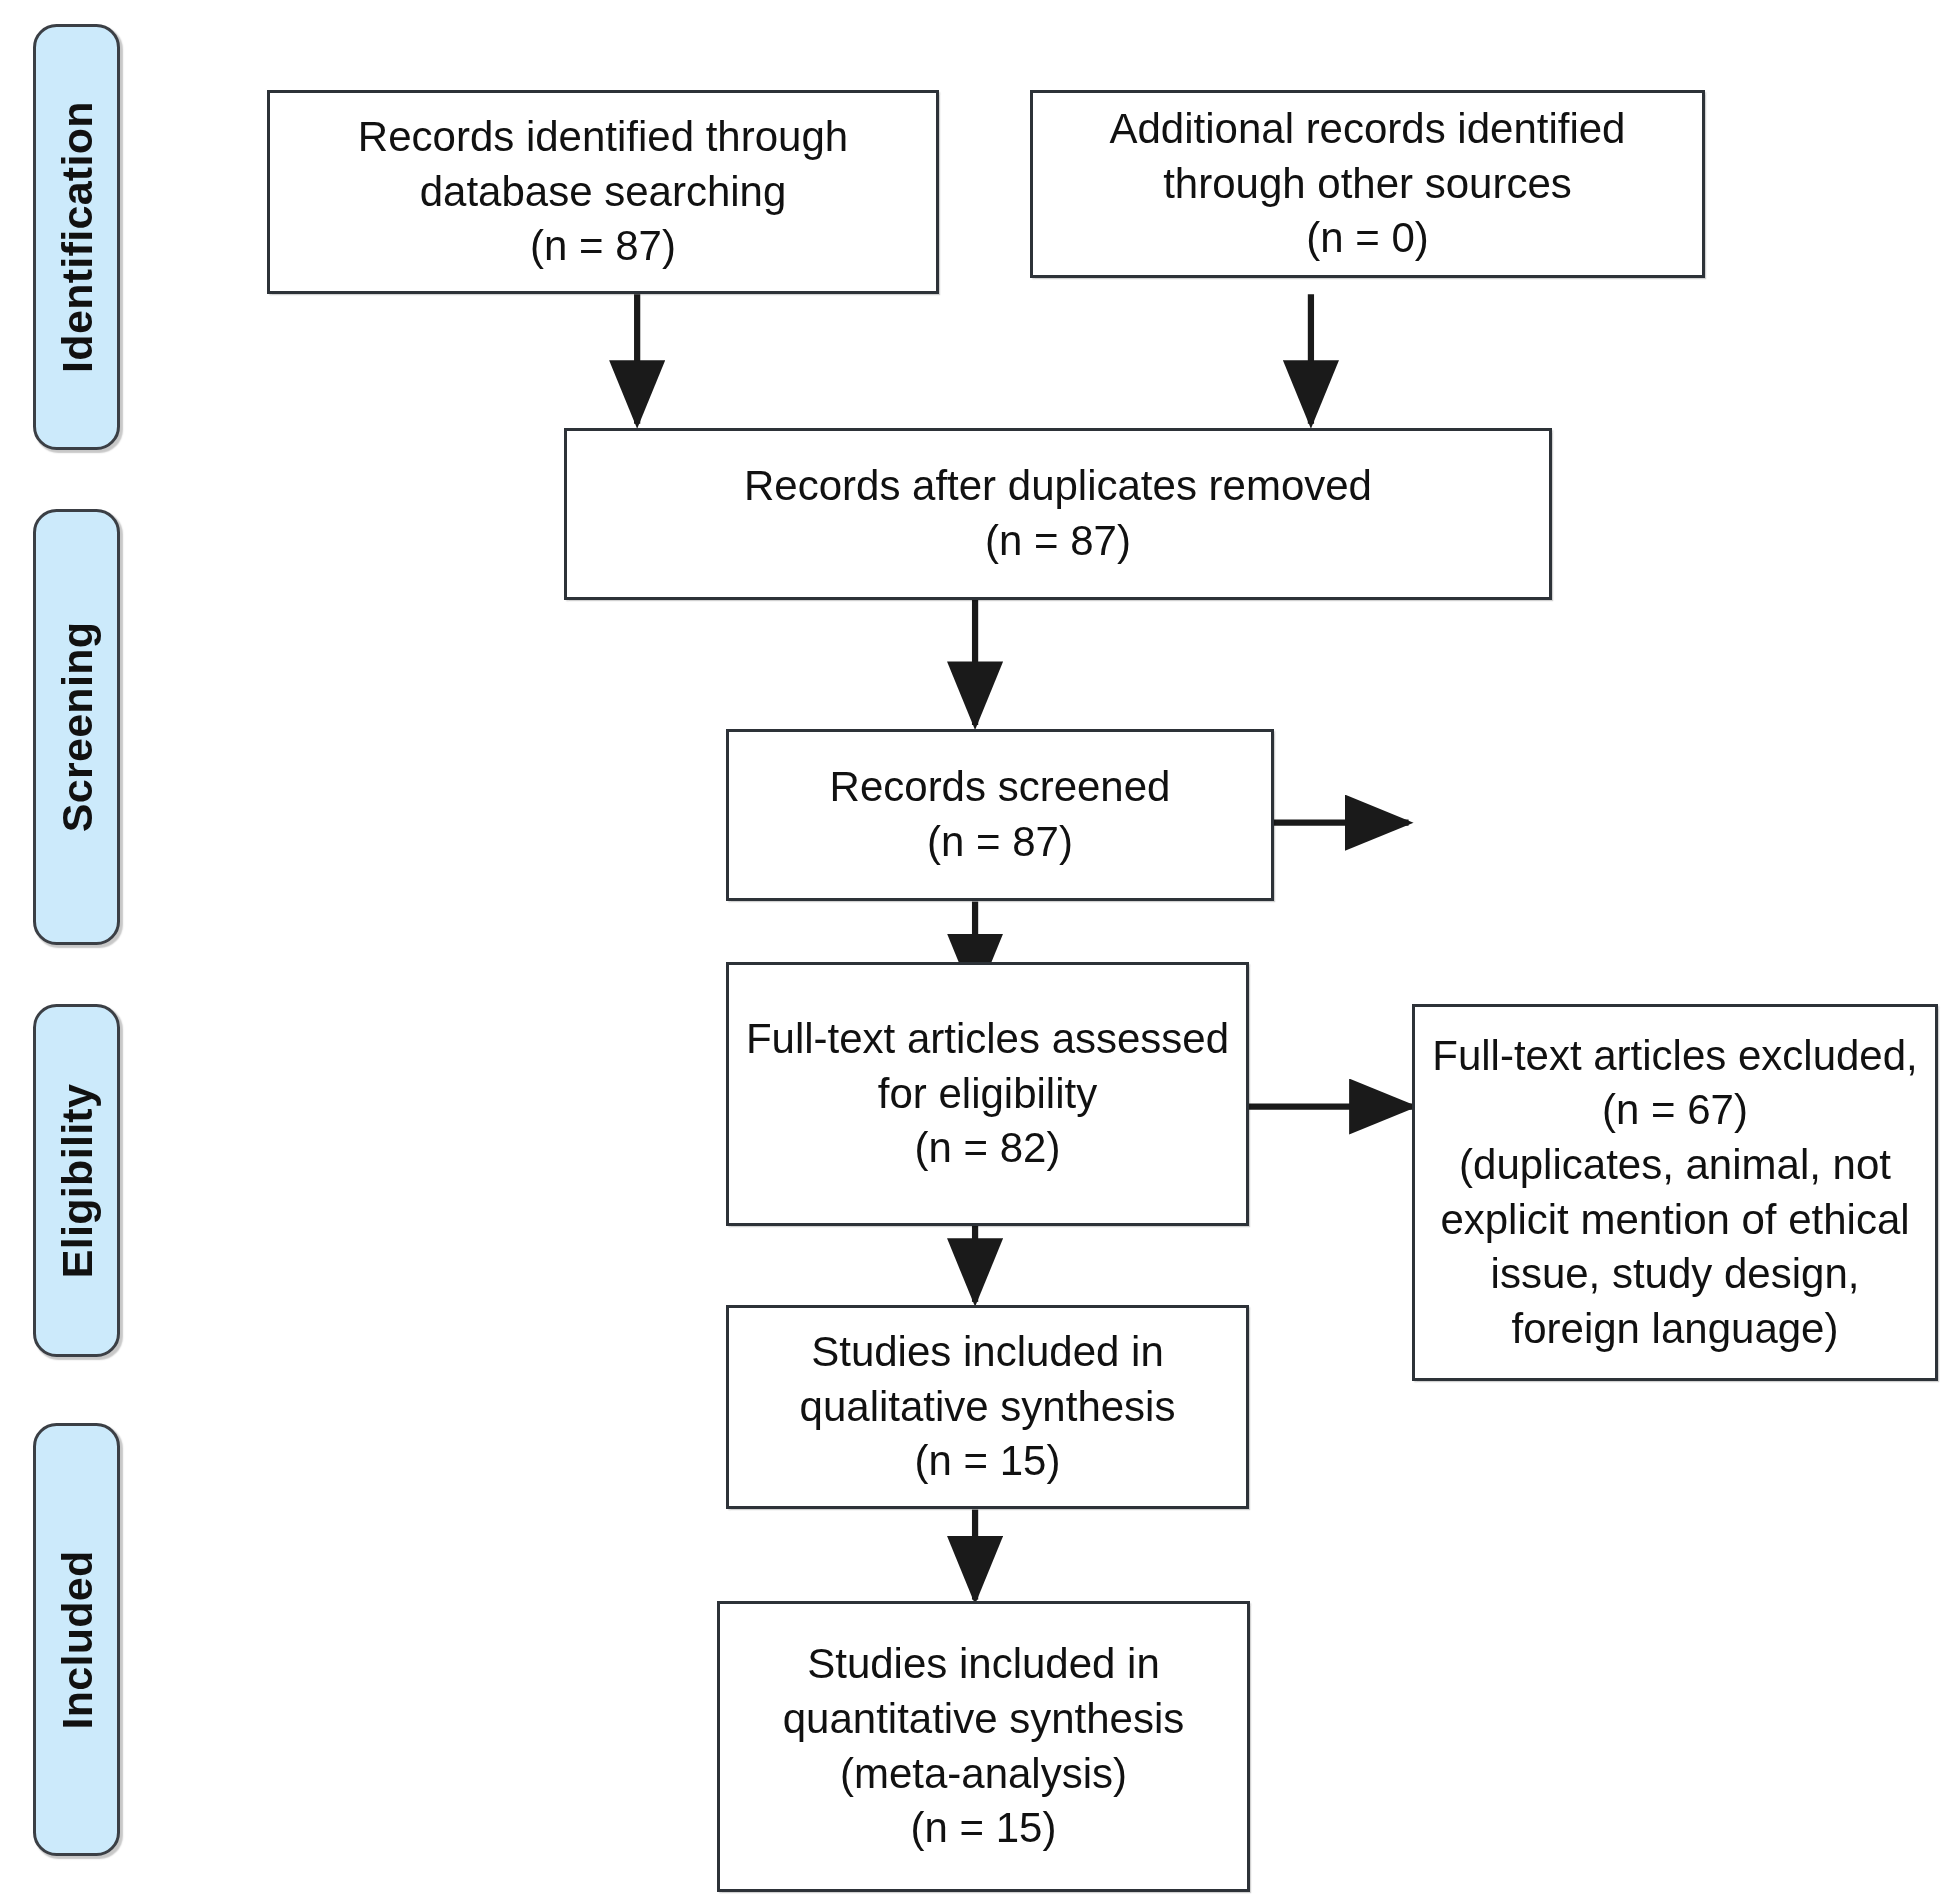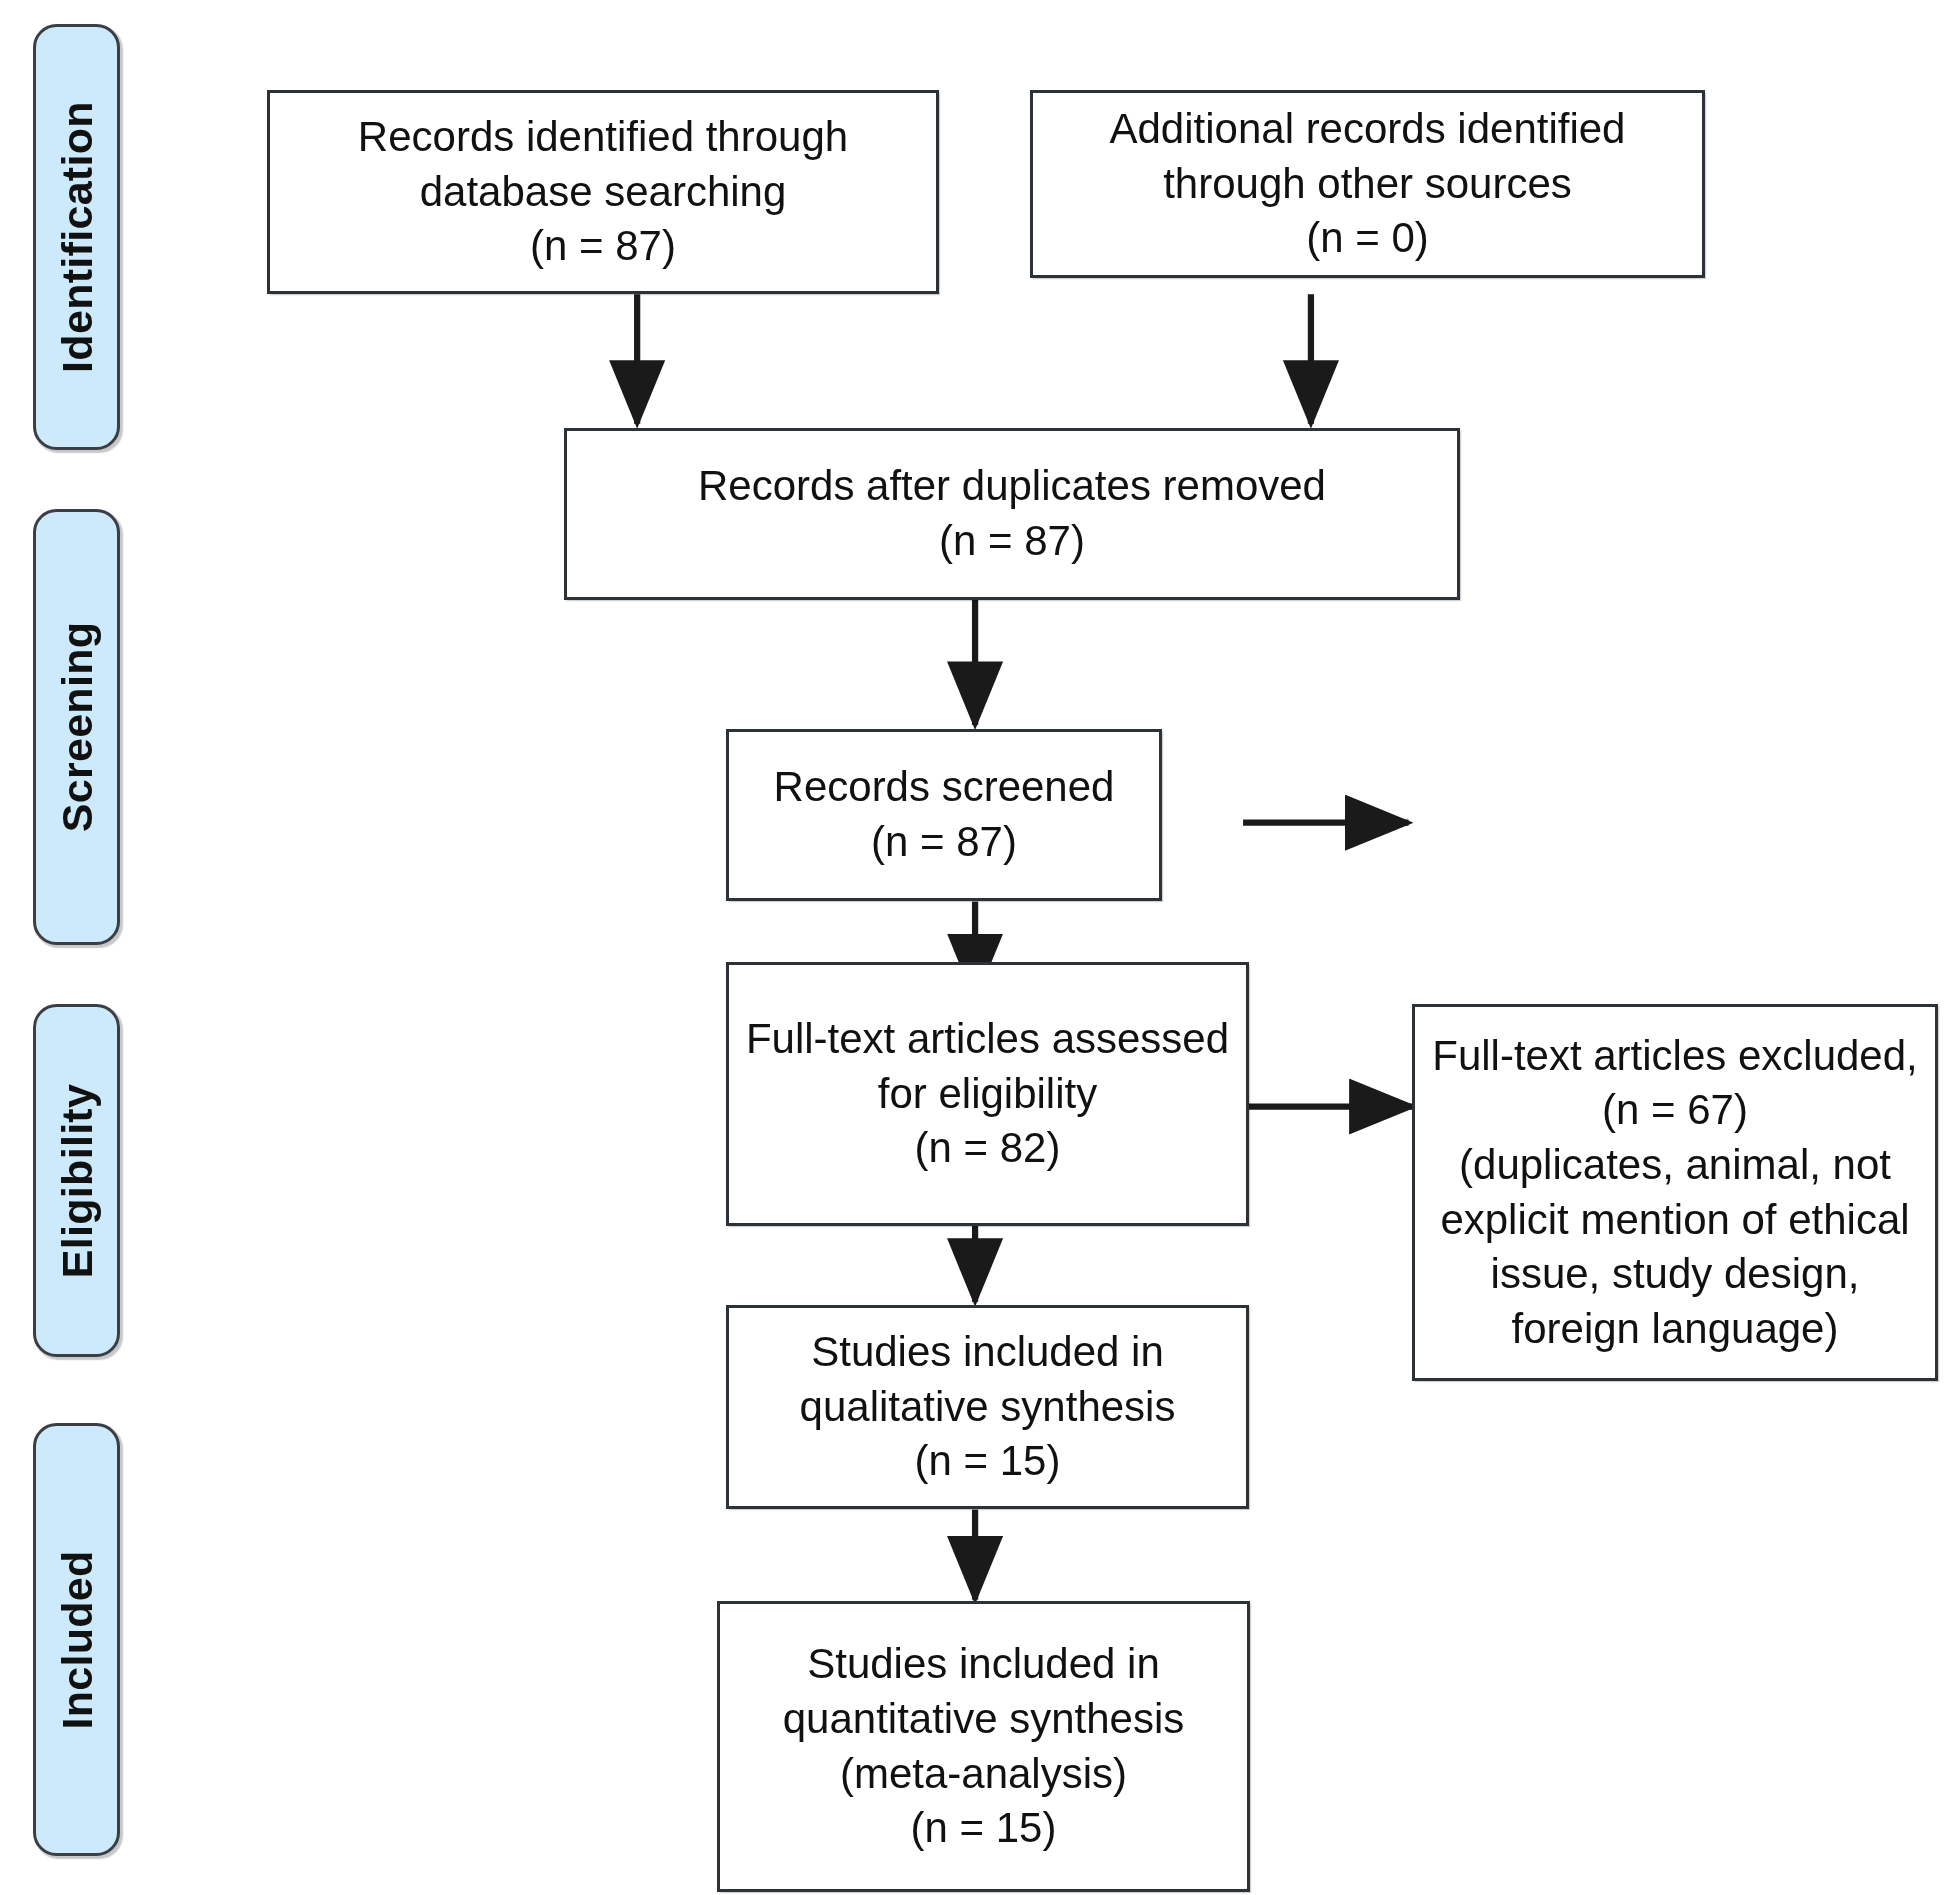--- a/index.html
+++ b/index.html
@@ -112,26 +112,26 @@
 database searching
 (n = 87)</div>
   </div>
 
   <div class="flow-box" style="left:1030px; top:90px; width:675px; height:188px;">
     <div class="box-text">Additional records identified
 through other sources
 (n = 0)</div>
   </div>
 
-  <div class="flow-box" style="left:564px; top:428px; width:896px; height:172px;">
+  <div class="flow-box" style="left:564px; top:428px; width:988px; height:172px;">
     <div class="box-text">Records after duplicates removed
 (n = 87)</div>
   </div>
 
-  <div class="flow-box" style="left:726px; top:729px; width:436px; height:172px;">
+  <div class="flow-box" style="left:726px; top:729px; width:548px; height:172px;">
     <div class="box-text">Records screened
 (n = 87)</div>
   </div>
 
 
   <div class="flow-box" style="left:726px; top:962px; width:523px; height:264px;">
     <div class="box-text">Full-text articles assessed
 for eligibility
 (n = 82)</div>
   </div>

